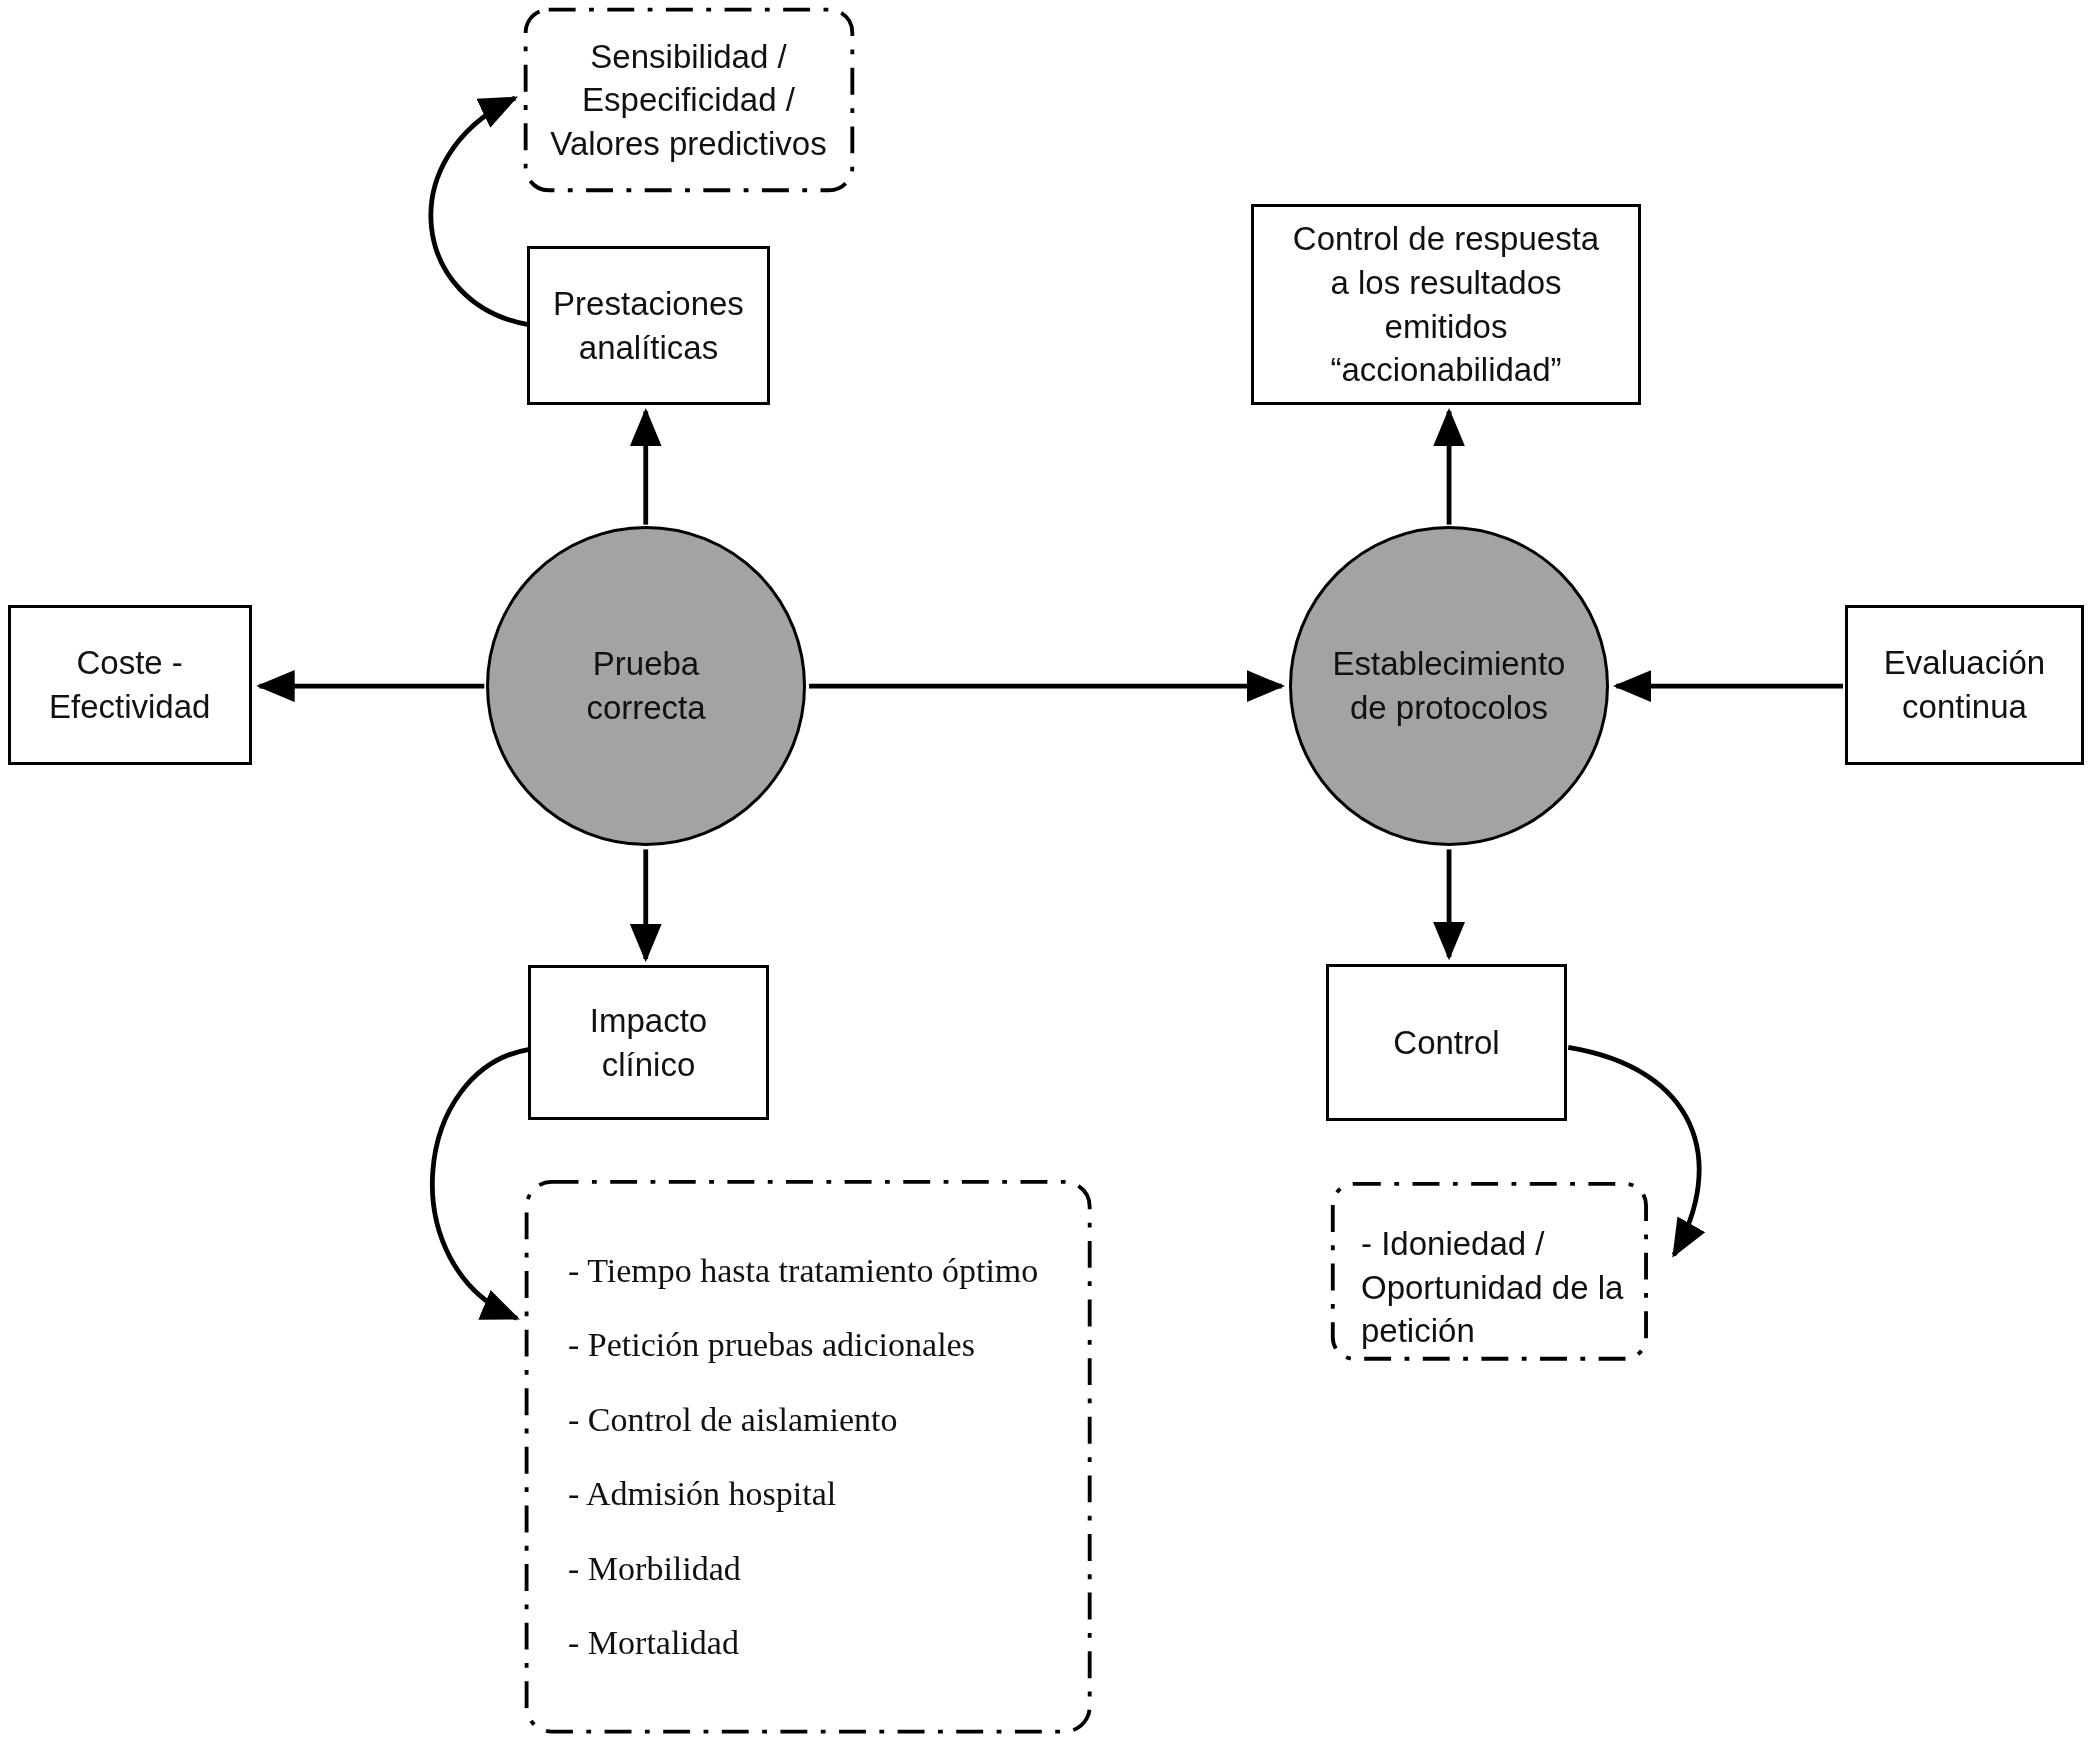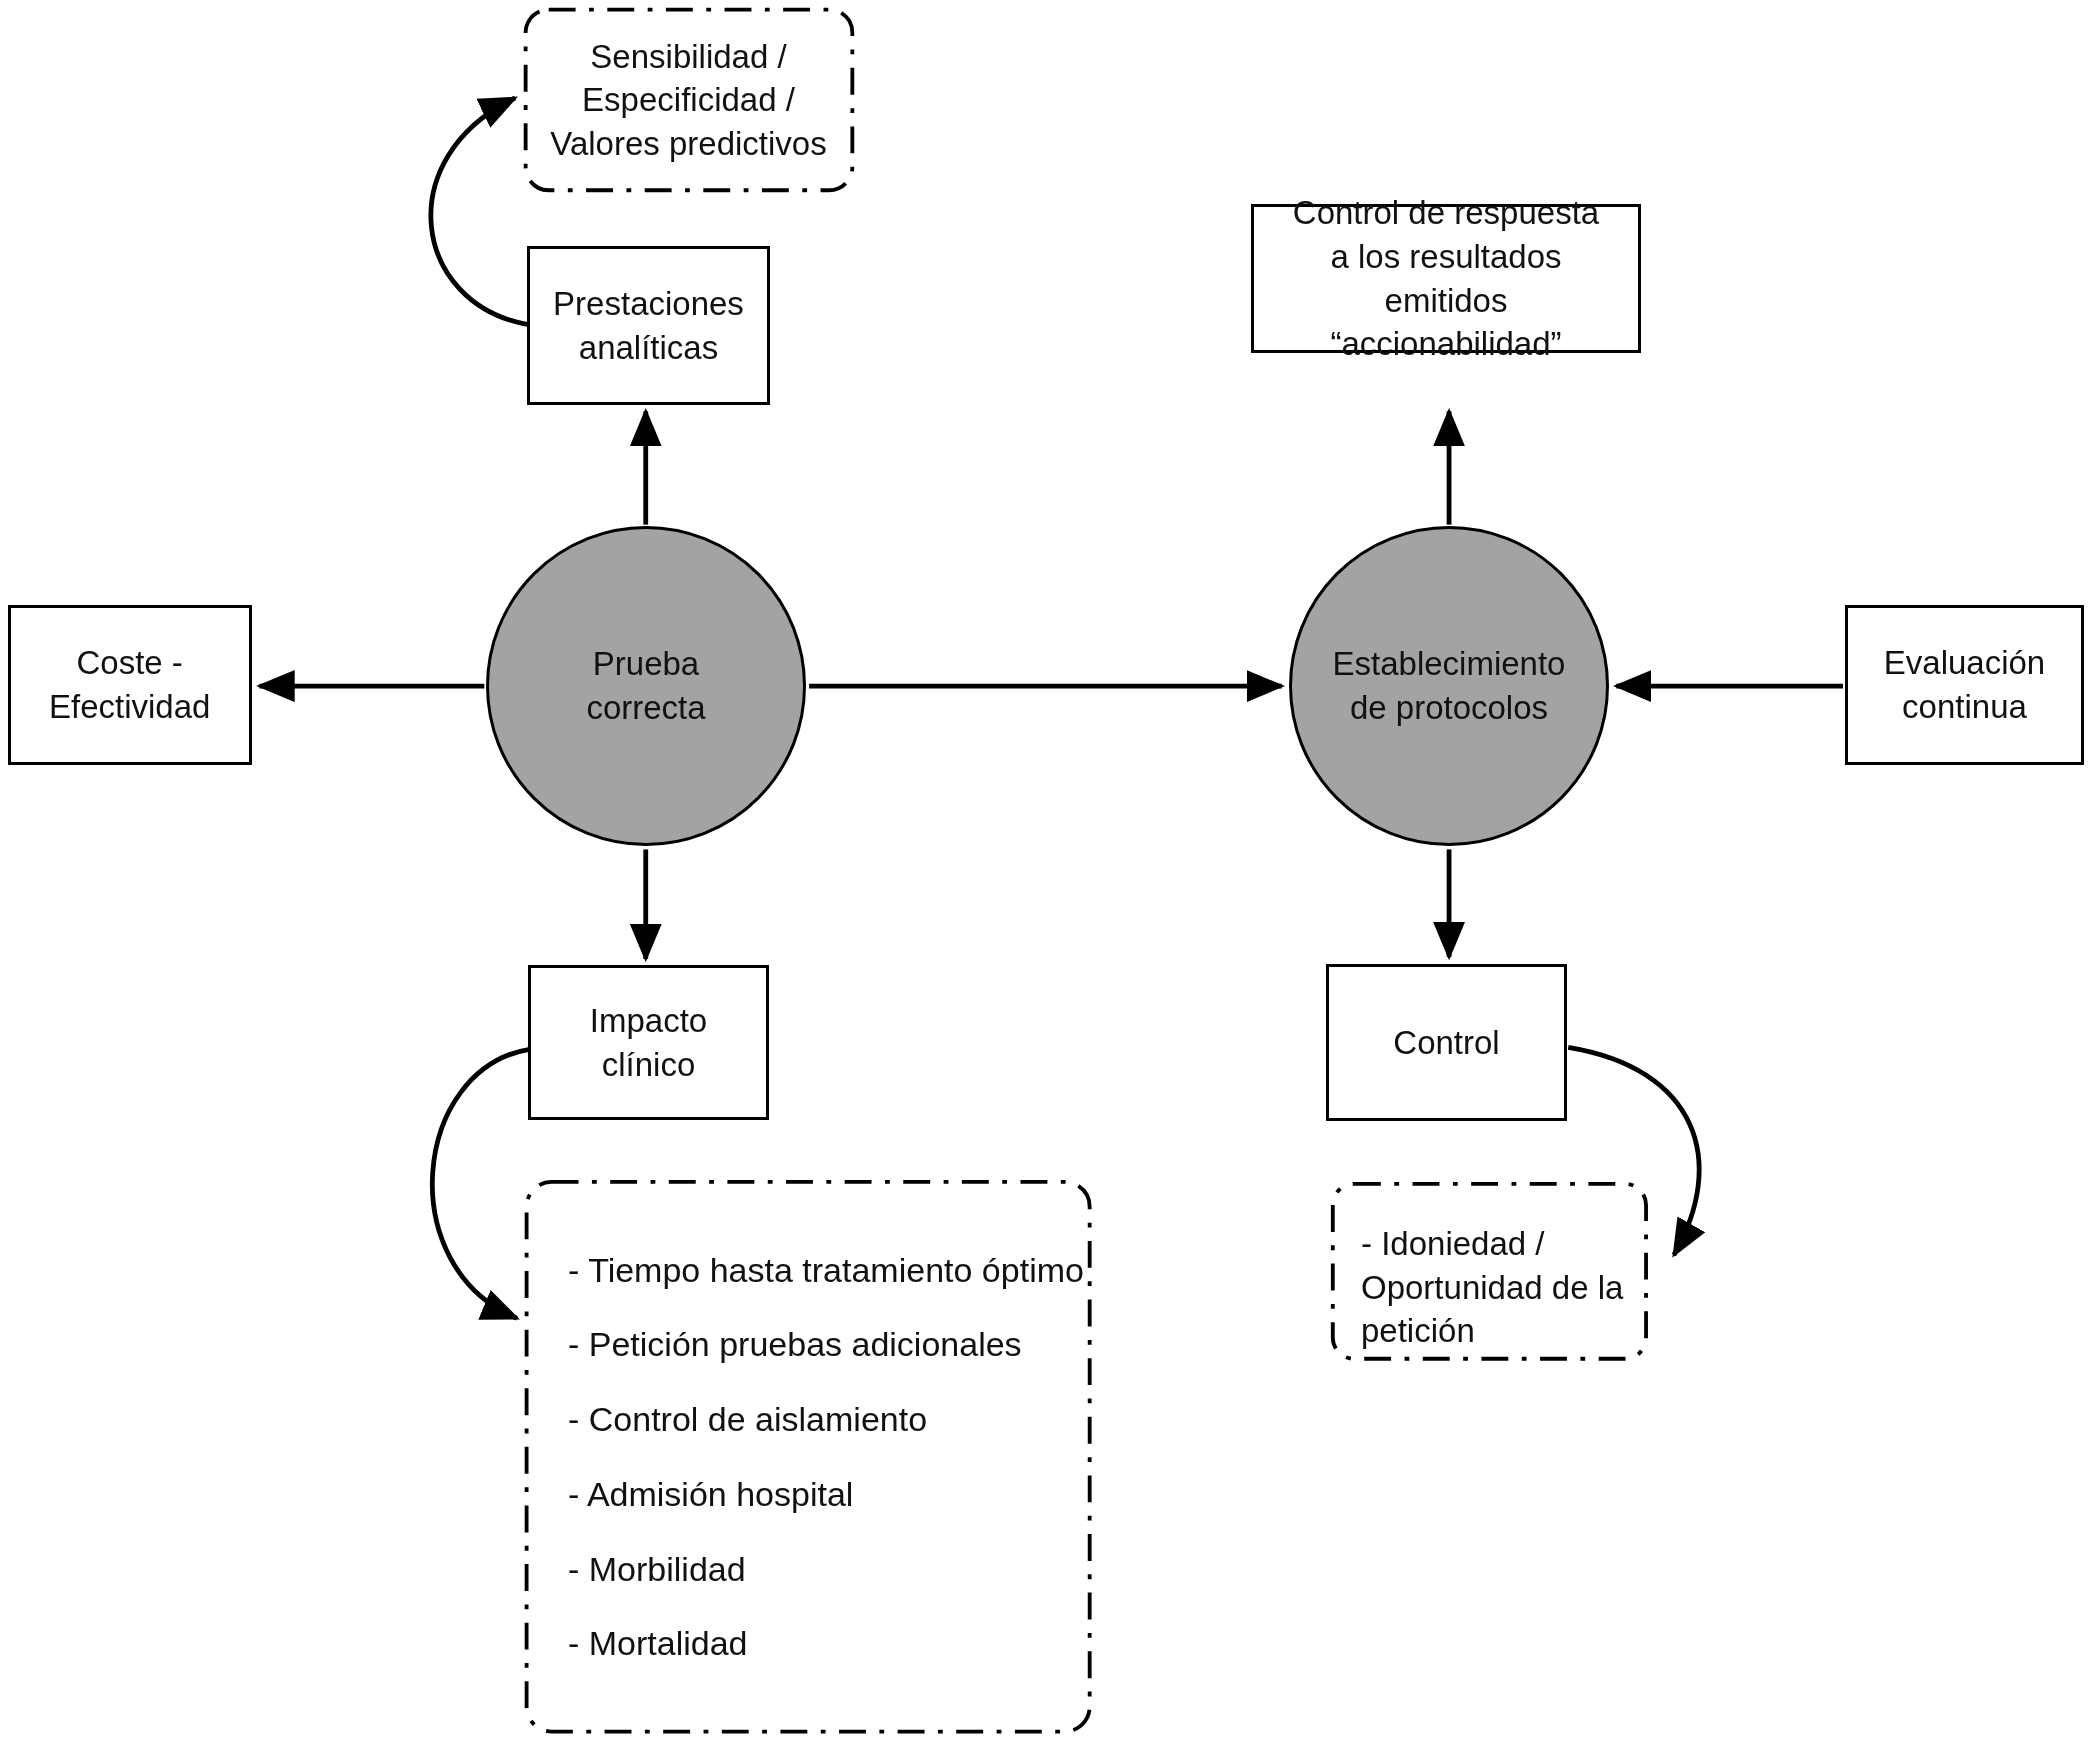--- a/index.html
+++ b/index.html
@@ -59,20 +59,21 @@
     display: flex;
     flex-direction: column;
     justify-content: space-evenly;
     font-size: 34px;
     text-align: left;
     padding: 33px 19px 33px 0;
   }
   .list-item {
     padding-left: 42px;
     white-space: pre;
+    font-family: Liberation Serif, serif;
   }
 </style>
 </head>
 <body>
 
 <div class="canvas">
 
   <svg class="layer" viewBox="0 0 2175 1816" aria-hidden="true">
     <defs>
       <marker id="arrow" viewBox="0 0 12 10" refX="11" refY="5" markerWidth="40" markerHeight="34" markerUnits="userSpaceOnUse" orient="auto">
@@ -104,21 +105,21 @@
   <div class="node plain left-align" style="left:1332px; top:1200px; width:313px; height:175px;">- Idoniedad /
 Oportunidad de la
 petición</div>
 
   <div class="node solid" style="left:527px; top:246px; width:243px; height:159px;">Prestaciones
 analíticas</div>
 
   <div class="node solid" style="left:7.7px; top:605px; width:244px; height:160px;">Coste -
 Efectividad</div>
 
-  <div class="node solid" style="left:1251px; top:204px; width:390px; height:149px;">Control de respuesta
+  <div class="node solid" style="left:1251px; top:204px; width:390px; height:201px;">Control de respuesta
 a los resultados
 emitidos
 “accionabilidad”</div>
 
   <div class="node solid" style="left:1845px; top:605px; width:239px; height:160px;">Evaluación
 continua</div>
 
   <div class="node solid" style="left:528px; top:965px; width:241px; height:155px;">Impacto
 clínico</div>
 

